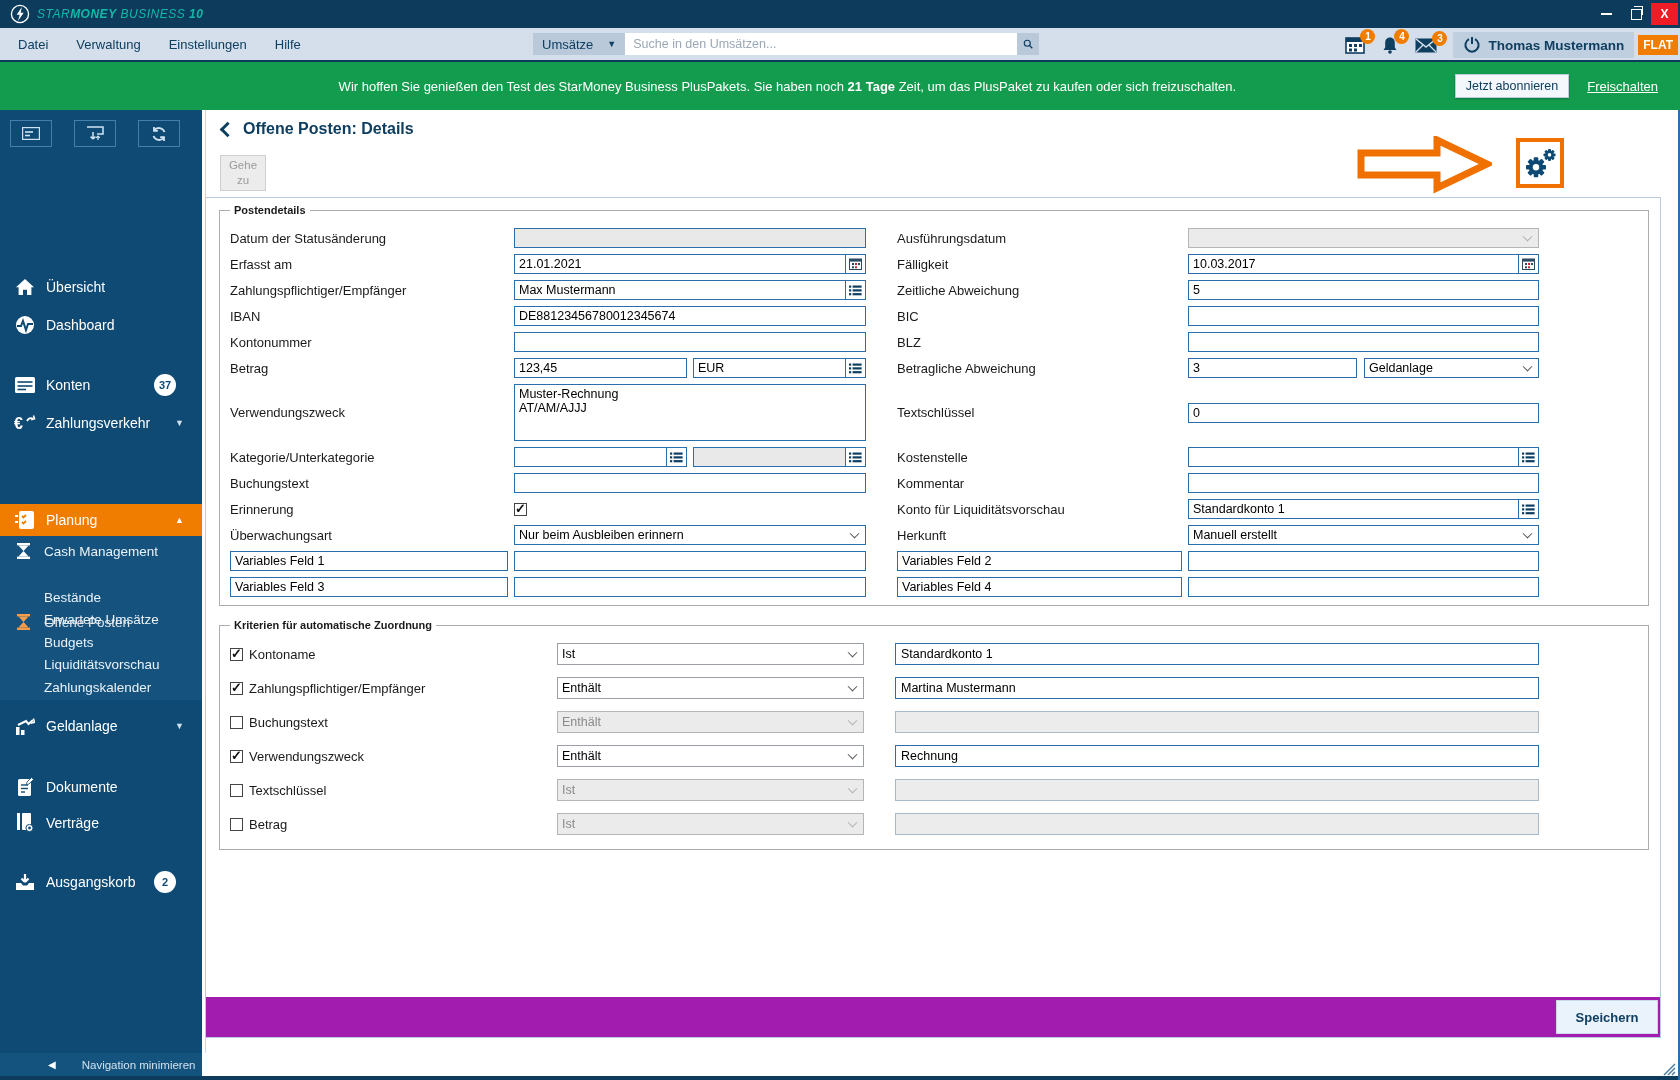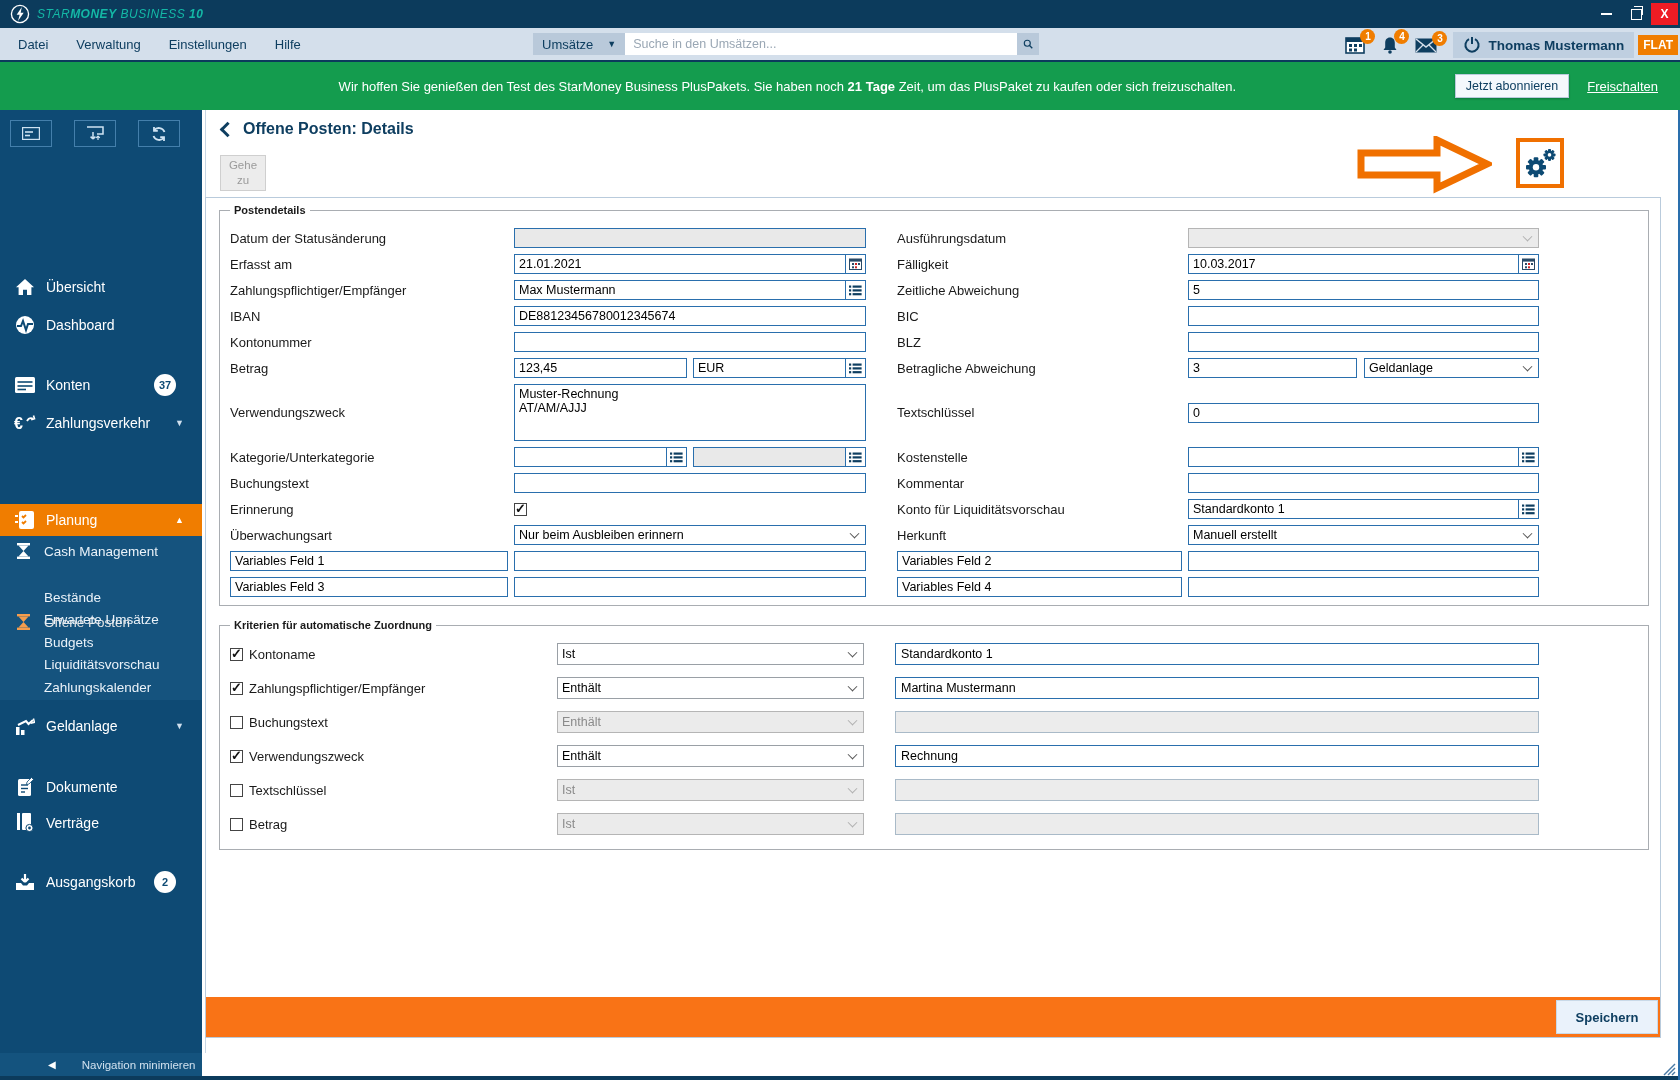--- a/index.html
+++ b/index.html
@@ -114,21 +114,21 @@
   
   .krow{display:flex;align-items:center;margin-bottom:12px;}
   .kc1{width:327px;display:flex;align-items:center;flex:0 0 auto;}
   .kc2{width:307px;flex:0 0 auto;display:flex;}
   .kc3{width:644px;margin-left:31px;flex:0 0 auto;display:flex;}
   .kc2 .sel,.kinp{height:22px;}
   .kinp{border:1px solid #2a6fad;font-size:12.5px;font-family:"Liberation Sans",sans-serif;padding:0 5px;
         box-sizing:border-box;width:100%;color:#000;background:#fff;}
   .kinp.dis{background:#ececec;border-color:#a9bac8;}
   
-  .panelfooter{position:absolute;left:0;right:0;bottom:0;height:40px;background:#f97316;}
+  .panelfooter{position:absolute;left:0;right:0;bottom:0;height:40px;background:#a21caf;}
   .savebtn{position:absolute;right:2px;top:3px;bottom:3px;width:102px;background:#eaf2fb;border:1px solid #c9d9e8;
            color:#0e3e60;font-weight:bold;font-size:13px;font-family:"Liberation Sans",sans-serif;cursor:pointer;}
   
   .tabstrip{position:absolute;left:202px;top:1053px;width:1478px;height:23px;background:#dbe5f1;display:flex;align-items:stretch;}
   .tab{margin-left:5px;background:#8aa3c1;color:#f2f6fa;font-size:12.5px;display:flex;align-items:center;
        gap:8px;padding:0 9px;cursor:pointer;}
   .tabclose{width:15px;height:15px;border-radius:50%;background:#e6edf5;color:#3a5a7a;font-size:10px;font-weight:bold;
             display:flex;align-items:center;justify-content:center;cursor:pointer;}
   .plustab{width:20px;background:#a8bdd4;color:#48677f;font-size:14px;font-weight:bold;display:flex;
            align-items:center;justify-content:center;margin-left:2px;cursor:pointer;}

